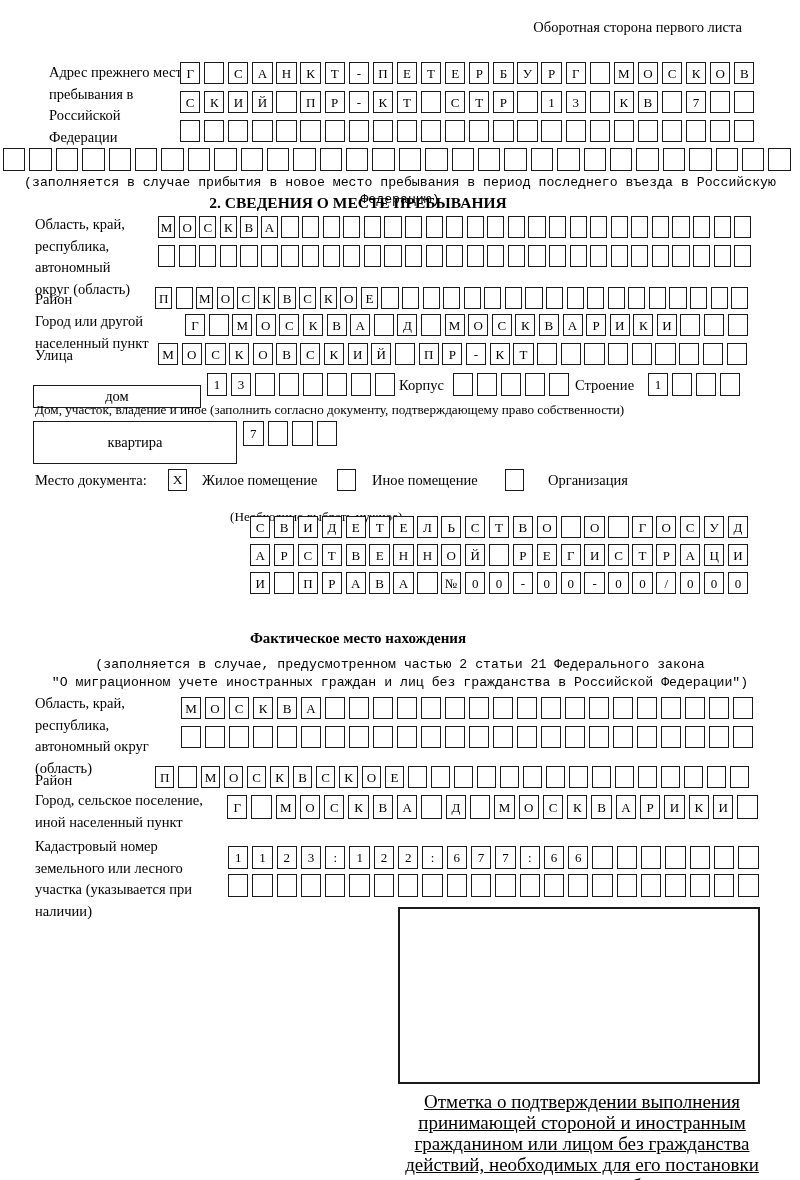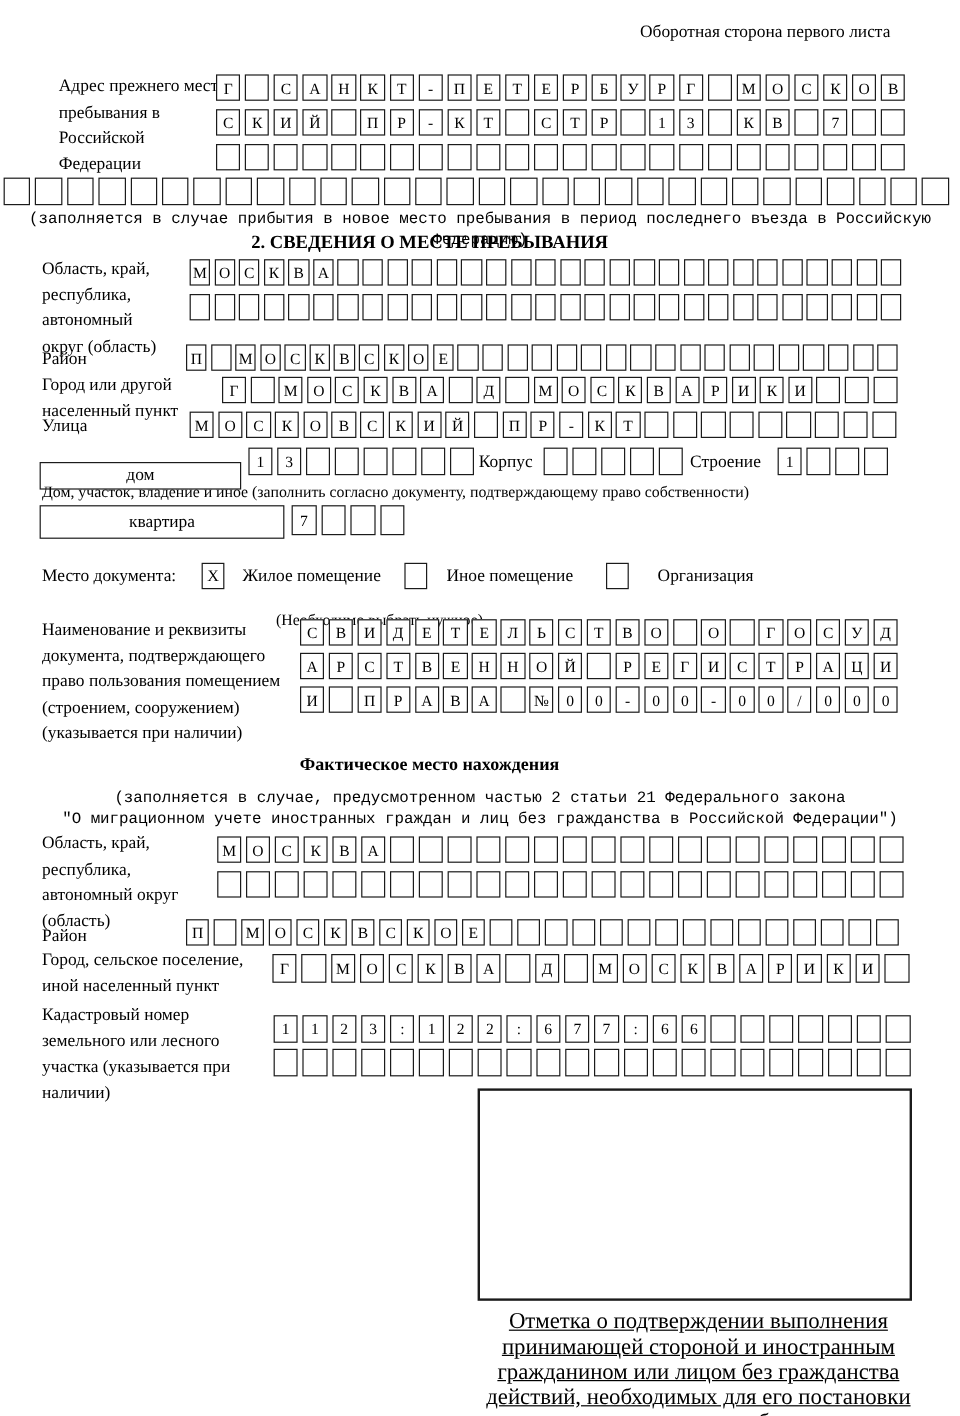--- a/index.html
+++ b/index.html
@@ -318,38 +318,37 @@
     </div>
   <div class="lbl" style="left:575px;top:375px;">Строение</div>
   <div class="cells" style="left:648px;top:373px;--w:20px;--h:23px;--g:4px;">
       <span class="cell">1</span>
       <span class="cell"></span>
       <span class="cell"></span>
       <span class="cell"></span>
     </div>
   <div class="cap" style="left:35px;top:401px;">Дом, участок, владение и иное (заполнить согласно документу, подтверждающему право собственности)</div>
 
-  <div class="lblbox" style="left:33px;top:421px;width:204px;height:28px;">квартира</div>
+  <div class="lblbox" style="left:33px;top:421px;width:204px;height:43px;">квартира</div>
   <div class="cells" style="left:243px;top:421px;--w:20.5px;--h:25px;--g:4px;">
       <span class="cell">7</span>
       <span class="cell"></span>
       <span class="cell"></span>
       <span class="cell"></span>
     </div>
 
   <div class="lbl" style="left:35px;top:470px;">Место документа:</div>
   <div class="chk" style="left:168px;top:469px;">X</div>
   <div class="lbl" style="left:202px;top:470px;">Жилое помещение</div>
   <div class="chk" style="left:337px;top:469px;"></div>
   <div class="lbl" style="left:372px;top:470px;">Иное помещение</div>
   <div class="chk" style="left:505px;top:469px;"></div>
   <div class="lbl" style="left:548px;top:470px;">Организация</div>
   <div class="cap" style="left:230px;top:508px;width:210px;">(Необходимо выбрать нужное)</div>
 
-  <div class="lbl" style="left:35px;top:515px;width:218px;">Наименование и реквизиты документа, подтверждающего право пользования помещением (строением, сооружением) (указывается при наличии)</div>
   <div class="cells" style="left:250px;top:516px;--w:20.3px;--g:3.6px;">
       <span class="cell">С</span>
       <span class="cell">В</span>
       <span class="cell">И</span>
       <span class="cell">Д</span>
       <span class="cell">Е</span>
       <span class="cell">Т</span>
       <span class="cell">Е</span>
       <span class="cell">Л</span>
       <span class="cell">Ь</span>

